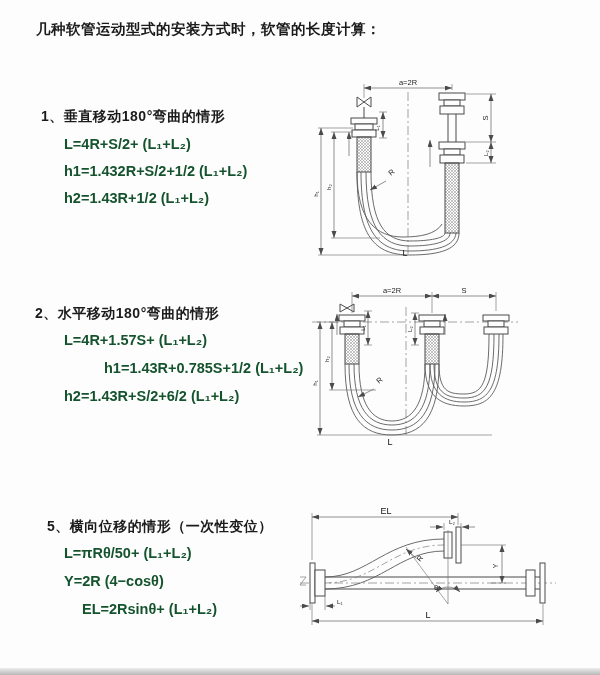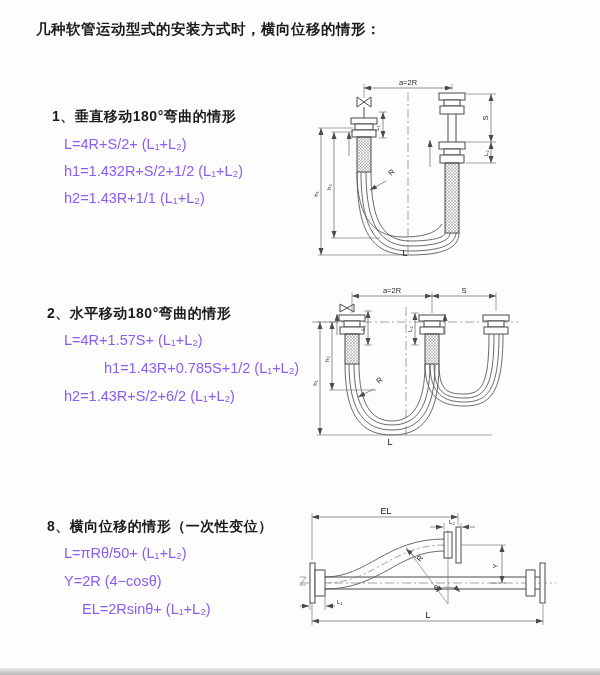--- a/index.html
+++ b/index.html
@@ -3,21 +3,21 @@
 <meta charset="utf-8">
 <style>
   html,body{margin:0;padding:0;}
   body{
     width:600px;height:675px;position:relative;background:#fdfdfd;overflow:hidden;
     font-family:"Liberation Sans","DejaVu Sans",sans-serif;color:#1b1b1b;
   }
   .abs{position:absolute;}
   .title{font-size:14.5px;font-weight:700;letter-spacing:.5px;white-space:nowrap;}
   .heading{font-size:14px;font-weight:700;letter-spacing:.5px;white-space:nowrap;}
-  .formula{font-size:14.5px;font-weight:400;white-space:nowrap;color:#8b5cf6;}
+  .formula{font-size:14.5px;font-weight:700;white-space:nowrap;color:#14532d;}
   svg{position:absolute;overflow:visible;}
   .part{fill:none;stroke:#4b4b4b;stroke-width:1;}
   .partf{fill:#fdfdfd;stroke:#4b4b4b;stroke-width:1;}
   .braid{fill:url(#braidP);stroke:#4b4b4b;stroke-width:1;}
   .hose{fill:none;stroke:#5a5a5a;stroke-width:.9;}
   .dim{stroke:#606060;stroke-width:.7;fill:none;}
   .thin{stroke:#6a6a6a;stroke-width:.6;fill:none;}
   .cl{stroke:#7c7c7c;stroke-width:.7;stroke-dasharray:9 3 2 3;fill:none;}
   .clc{stroke:#7c7c7c;stroke-width:.7;stroke-dasharray:7 3 2 3;fill:none;}
   .dimt{font-size:7.5px;fill:#1c1c1c;}
@@ -35,26 +35,26 @@
     </marker>
     <marker id="as" markerWidth="9" markerHeight="7" refX="0" refY="2.5" orient="auto" markerUnits="userSpaceOnUse">
       <path d="M7,0 L0,2.5 L7,5 Z" fill="#4b4b4b"></path>
     </marker>
     <pattern id="braidP" width="3" height="3" patternUnits="userSpaceOnUse">
       <path d="M0,3 L3,0 M0,0 L3,3" stroke="#8a8a8a" stroke-width="0.5"></path>
     </pattern>
   </defs>
 </svg>
 
-<div class="abs title" style="left:36px;top:20px;">几种软管运动型式的安装方式时，横向位移的情形：</div>
-
-<div class="abs heading" style="left:52px;top:108px;">1、垂直移动180°弯曲的情形</div>
+<div class="abs title" style="left:36px;top:20px;">几种软管运动型式的安装方式时，软管的长度计算：</div>
+
+<div class="abs heading" style="left:41px;top:108px;">1、垂直移动180°弯曲的情形</div>
 <div class="abs formula" style="left:64px;top:136px;">L=4R+S/2+ (L₁+L₂)</div>
 <div class="abs formula" style="left:64px;top:163px;">h1=1.432R+S/2+1/2 (L₁+L₂)</div>
-<div class="abs formula" style="left:64px;top:190px;">h2=1.43R+1/1 (L₁+L₂)</div>
+<div class="abs formula" style="left:64px;top:190px;">h2=1.43R+1/2 (L₁+L₂)</div>
 
 <svg style="left:305px;top:72px;" width="230" height="185" viewBox="0 0 230 185">
   <line class="cl" x1="103" y1="20" x2="103" y2="183"></line>
 
   <line class="thin" x1="59" y1="26" x2="59" y2="12"></line>
   <line class="thin" x1="147" y1="18" x2="147" y2="12"></line>
   <line class="dim" x1="59" y1="16" x2="147" y2="16" marker-start="url(#as)" marker-end="url(#ae)"></line>
   <text class="dimt" x="103" y="13" text-anchor="middle">a=2R</text>
 
   <path class="part" d="M52,25 L59,30 L52,35 Z M66,25 L59,30 L66,35 Z"></path>
@@ -112,21 +112,21 @@
 
   <line class="thin" x1="161" y1="22" x2="191" y2="22"></line>
   <line class="thin" x1="161" y1="70" x2="191" y2="70"></line>
   <line class="thin" x1="161" y1="91" x2="191" y2="91"></line>
   <line class="dim" x1="186" y1="22" x2="186" y2="70" marker-start="url(#as)" marker-end="url(#ae)"></line>
   <text class="dimt" transform="rotate(-90 183 46)" x="183" y="46" text-anchor="middle">S</text>
   <line class="dim" x1="186" y1="70" x2="186" y2="91" marker-start="url(#as)" marker-end="url(#ae)"></line>
   <text class="dimt-s" transform="rotate(-90 183 81)" x="183" y="81" text-anchor="middle">L₂</text>
 </svg>
 
-<div class="abs heading" style="left:47px;top:305px;">2、水平移动180°弯曲的情形</div>
+<div class="abs heading" style="left:35px;top:305px;">2、水平移动180°弯曲的情形</div>
 <div class="abs formula" style="left:64px;top:332px;">L=4R+1.57S+ (L₁+L₂)</div>
 <div class="abs formula" style="left:64px;top:360px;margin-left:40px;">h1=1.43R+0.785S+1/2 (L₁+L₂)</div>
 <div class="abs formula" style="left:64px;top:388px;">h2=1.43R+S/2+6/2 (L₁+L₂)</div>
 
 <svg style="left:306px;top:283px;" width="270" height="175" viewBox="0 0 270 175">
   <line class="cl" x1="6" y1="39" x2="212" y2="39"></line>
   <line class="cl" x1="100" y1="24" x2="100" y2="155"></line>
 
   <line class="thin" x1="46" y1="30" x2="46" y2="9"></line>
   <line class="thin" x1="126" y1="30" x2="126" y2="9"></line>
@@ -187,21 +187,21 @@
   <text class="dimt-l" x="84" y="162" text-anchor="middle">L</text>
 
   <line class="thin" x1="33" y1="39" x2="11" y2="39"></line>
   <line class="dim" x1="14" y1="39" x2="14" y2="152" marker-start="url(#as)" marker-end="url(#ae)"></line>
   <text class="dimt-s" transform="rotate(-90 11 100)" x="11" y="100" text-anchor="middle">h₁</text>
   <line class="thin" x1="70" y1="107" x2="23" y2="107"></line>
   <line class="dim" x1="26" y1="39" x2="26" y2="107" marker-start="url(#as)" marker-end="url(#ae)"></line>
   <text class="dimt-s" transform="rotate(-90 23 76)" x="23" y="76" text-anchor="middle">h₂</text>
 </svg>
 
-<div class="abs heading" style="left:47px;top:518px;">8、横向位移的情形（一次性变位）</div>
+<div class="abs heading" style="left:47px;top:518px;">5、横向位移的情形（一次性变位）</div>
 <div class="abs formula" style="left:64px;top:545px;">L=πRθ/50+ (L₁+L₂)</div>
 <div class="abs formula" style="left:64px;top:573px;">Y=2R (4−cosθ)</div>
 <div class="abs formula" style="left:82px;top:601px;">EL=2Rsinθ+ (L₁+L₂)</div>
 
 <svg style="left:298px;top:500px;" width="300" height="140" viewBox="0 0 300 140">
   <line class="cl" x1="2" y1="83" x2="258" y2="83"></line>
   <path class="thin" d="M2,77 L8,77 L2,85 L8,85"></path>
 
   <g>
     <rect class="partf" x="12" y="63" width="5" height="40"></rect>

